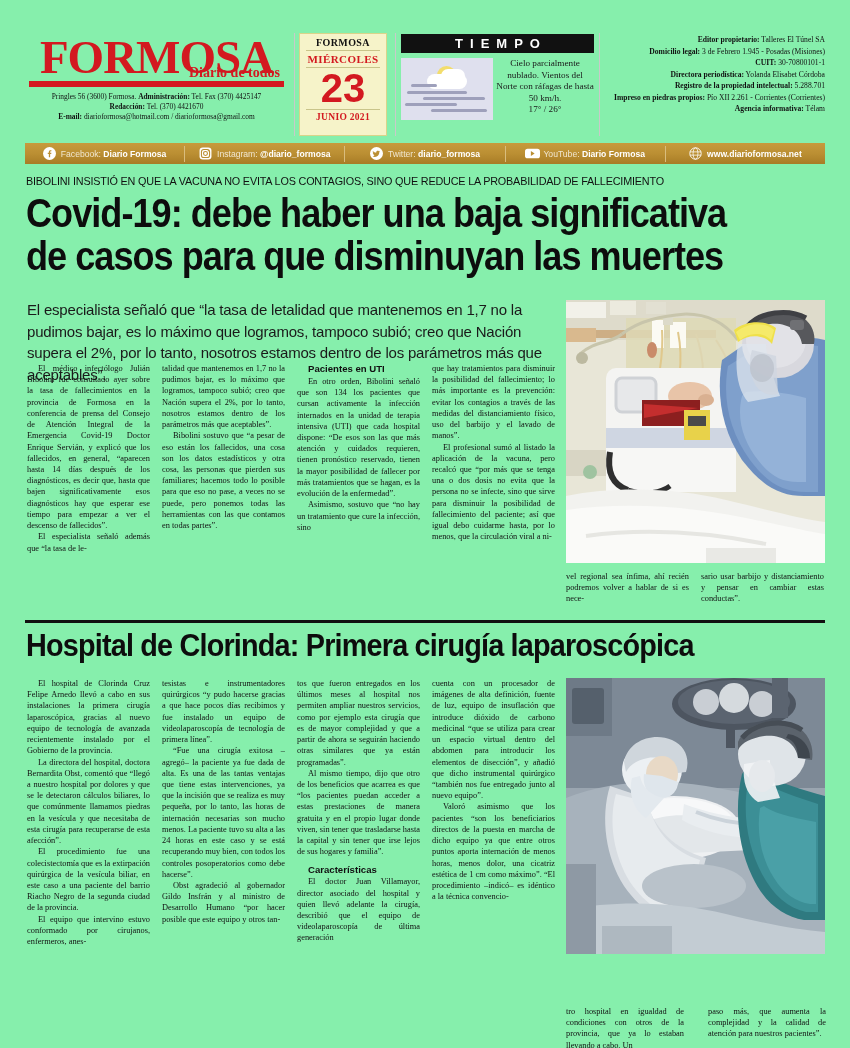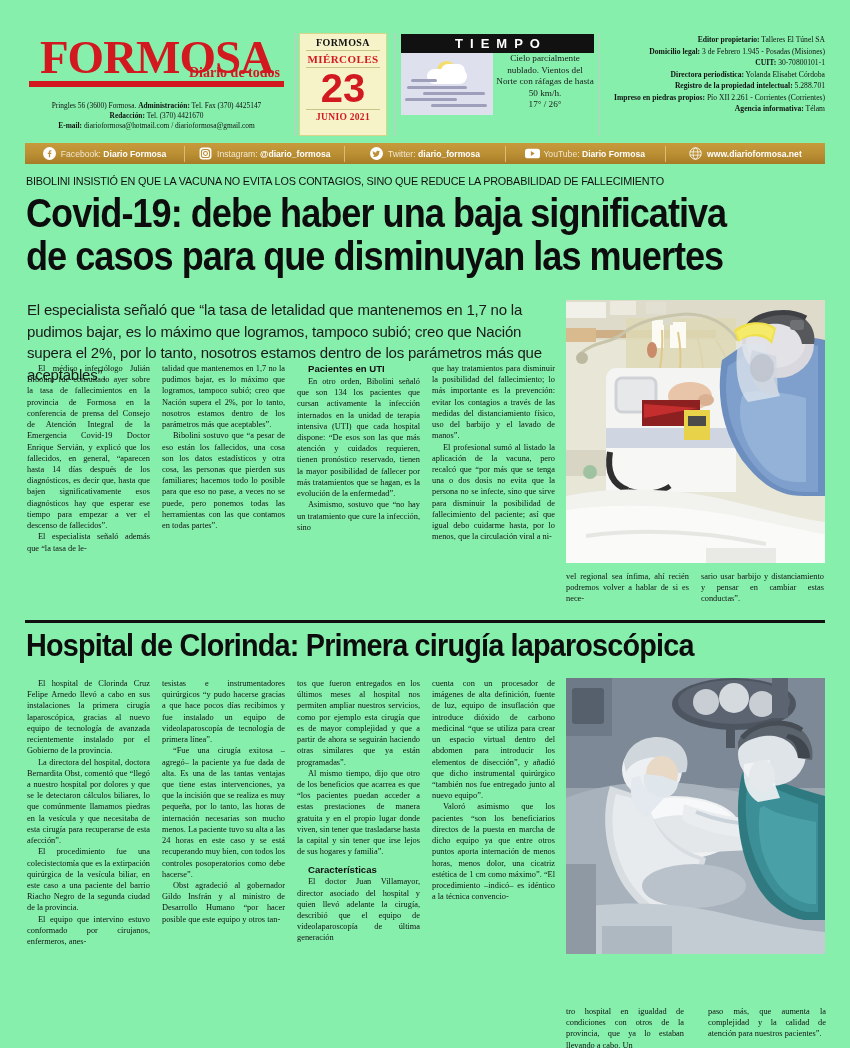--- a/index.html
+++ b/index.html
@@ -9,33 +9,33 @@
   .sheet{position:absolute;left:0;top:0;width:850px;height:1048px;background:#86efac;}
 
   
   .masthead{position:absolute;left:25px;top:33px;width:800px;height:103px;}
   .mast-grid{display:flex;height:103px;}
   .mast-logo{width:270px;border-right:1px solid #c9c9c9;box-sizing:border-box;padding-right:6px;}
   .logo-word{font-family:"Liberation Serif",serif;font-weight:bold;color:#d31920;font-size:47px;letter-spacing:-1px;line-height:.95;margin-top:2px;text-align:center;}
   .logo-rule{height:4px;background:#d31920;width:255px;margin:1px auto 0 auto;}
   .logo-sub{text-align:right;font-family:"Liberation Serif",serif;font-weight:bold;font-style:normal;color:#d31920;font-size:14px;margin:-20px 8px 0 0;position:relative;z-index:2;}
   .logo-sub2{height:3px;background:#d31920;width:255px;margin:3px auto 0 auto;}
-  .mast-contact{font-size:7.4px;color:#111;text-align:center;line-height:1.38;margin-top:14px;}
+  .mast-contact{font-size:7.4px;color:#111;text-align:center;line-height:1.38;margin-top:5px;}
   .mast-contact b{font-weight:bold;}
 
   .mast-date{width:88px;background:#f6f3c9;border:1px solid #d9d48a;box-sizing:border-box;margin-left:4px;text-align:center;padding-top:3px;}
   .md-top{font-size:10px;font-weight:bold;color:#111;letter-spacing:.4px;}
   .md-line{height:1px;background:#c9c48a;margin:2px 6px;}
   .md-day{font-size:11px;font-weight:bold;color:#d31920;letter-spacing:.4px;}
   .md-num{font-size:40px;font-weight:bold;color:#d31920;line-height:.95;margin-top:-1px;font-family:"Liberation Sans",sans-serif;}
   .md-month{font-size:9.5px;font-weight:bold;color:#d31920;letter-spacing:.3px;margin-top:1px;}
 
   .mast-weather{width:205px;margin-left:8px;border-left:1px solid #c9c9c9;border-right:1px solid #c9c9c9;box-sizing:border-box;padding:0 5px;}
   .tiempo-bar{background:#111;color:#fff;font-family:"Liberation Sans",sans-serif;font-weight:bold;font-size:13px;letter-spacing:7px;text-align:center;padding:2px 0 2px 7px;margin-top:1px;}
-  .weather-body{display:flex;}
+  .weather-body{display:flex;margin-top:5px;}
   .weather-ico{width:92px;height:62px;background:#dfe0ee;position:relative;overflow:hidden;}
   .w-sun{position:absolute;left:36px;top:8px;width:19px;height:19px;border-radius:50%;background:#f3dd6c;}
   .w-cl{position:absolute;background:#fff;border-radius:9px;}
   .w-l{position:absolute;height:3px;background:#9ea0bb;border-radius:2px;}
   .weather-txt{flex:1;font-size:9.2px;line-height:1.26;text-align:center;padding-left:3px;color:#1a1a1a;}
 
   .mast-pub{flex:1;padding-left:7px;text-align:right;font-size:7.6px;line-height:1.52;color:#111;padding-top:1px;}
   .mast-pub b{font-weight:bold;}
 
   

